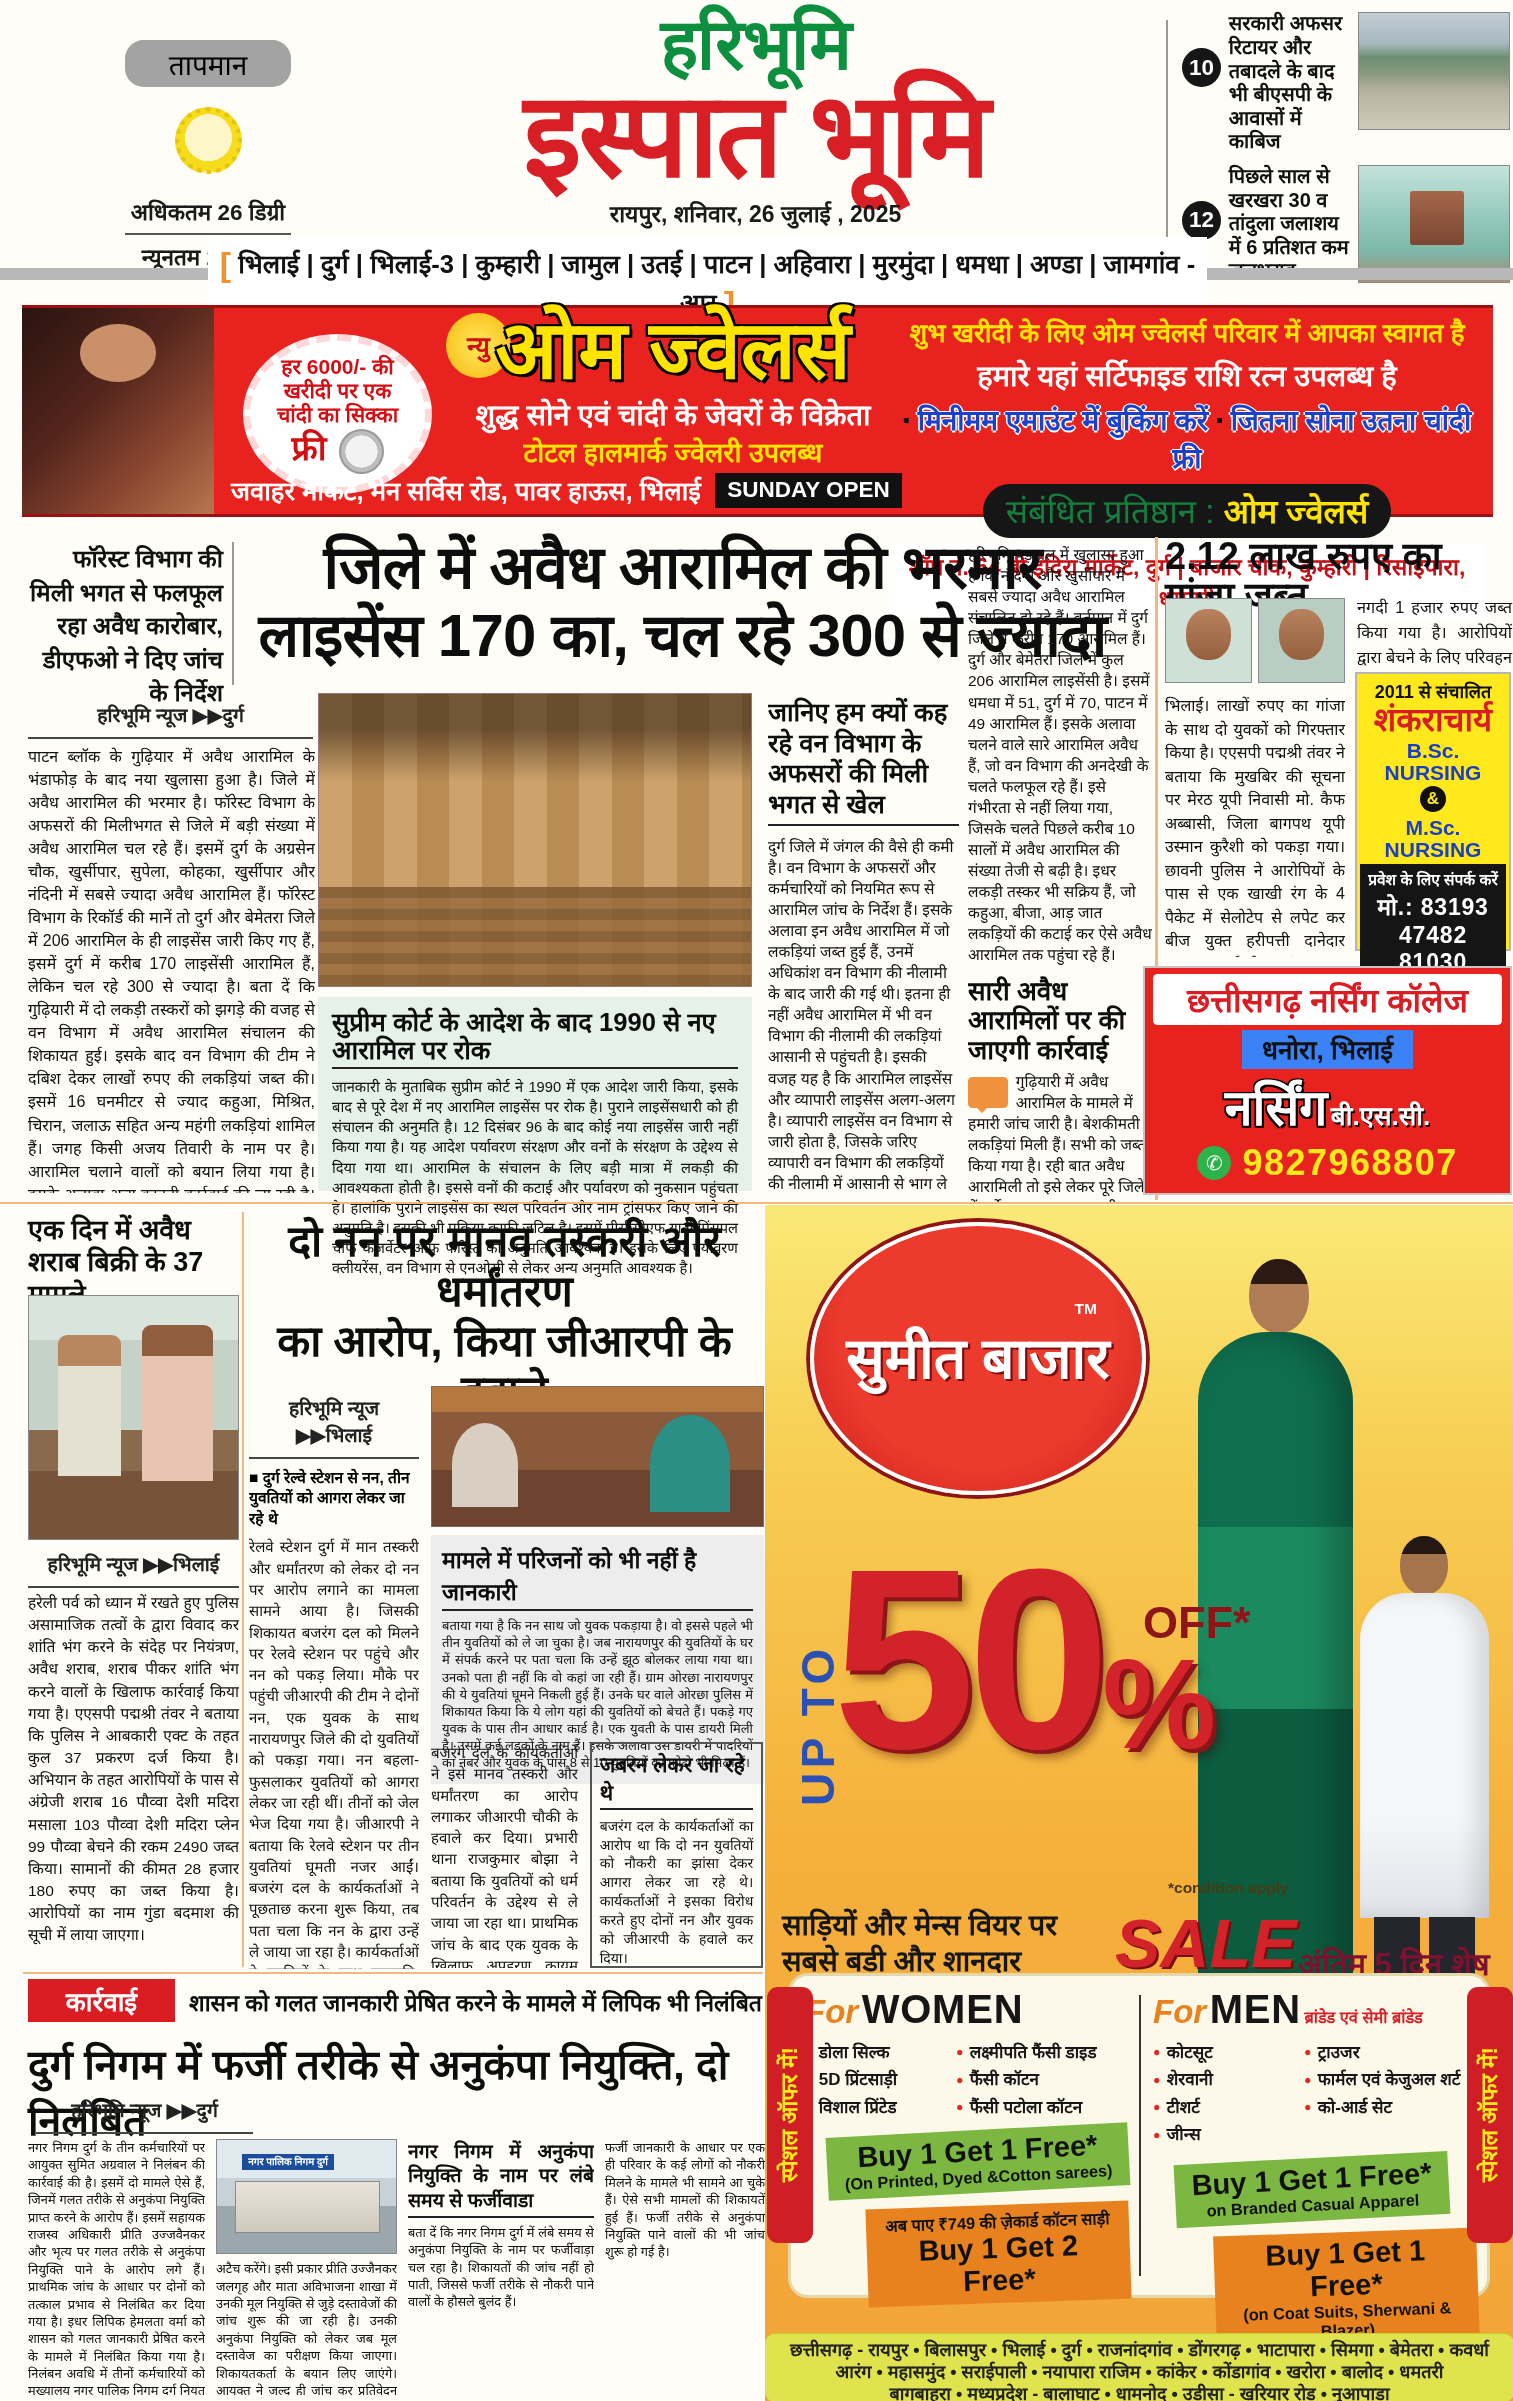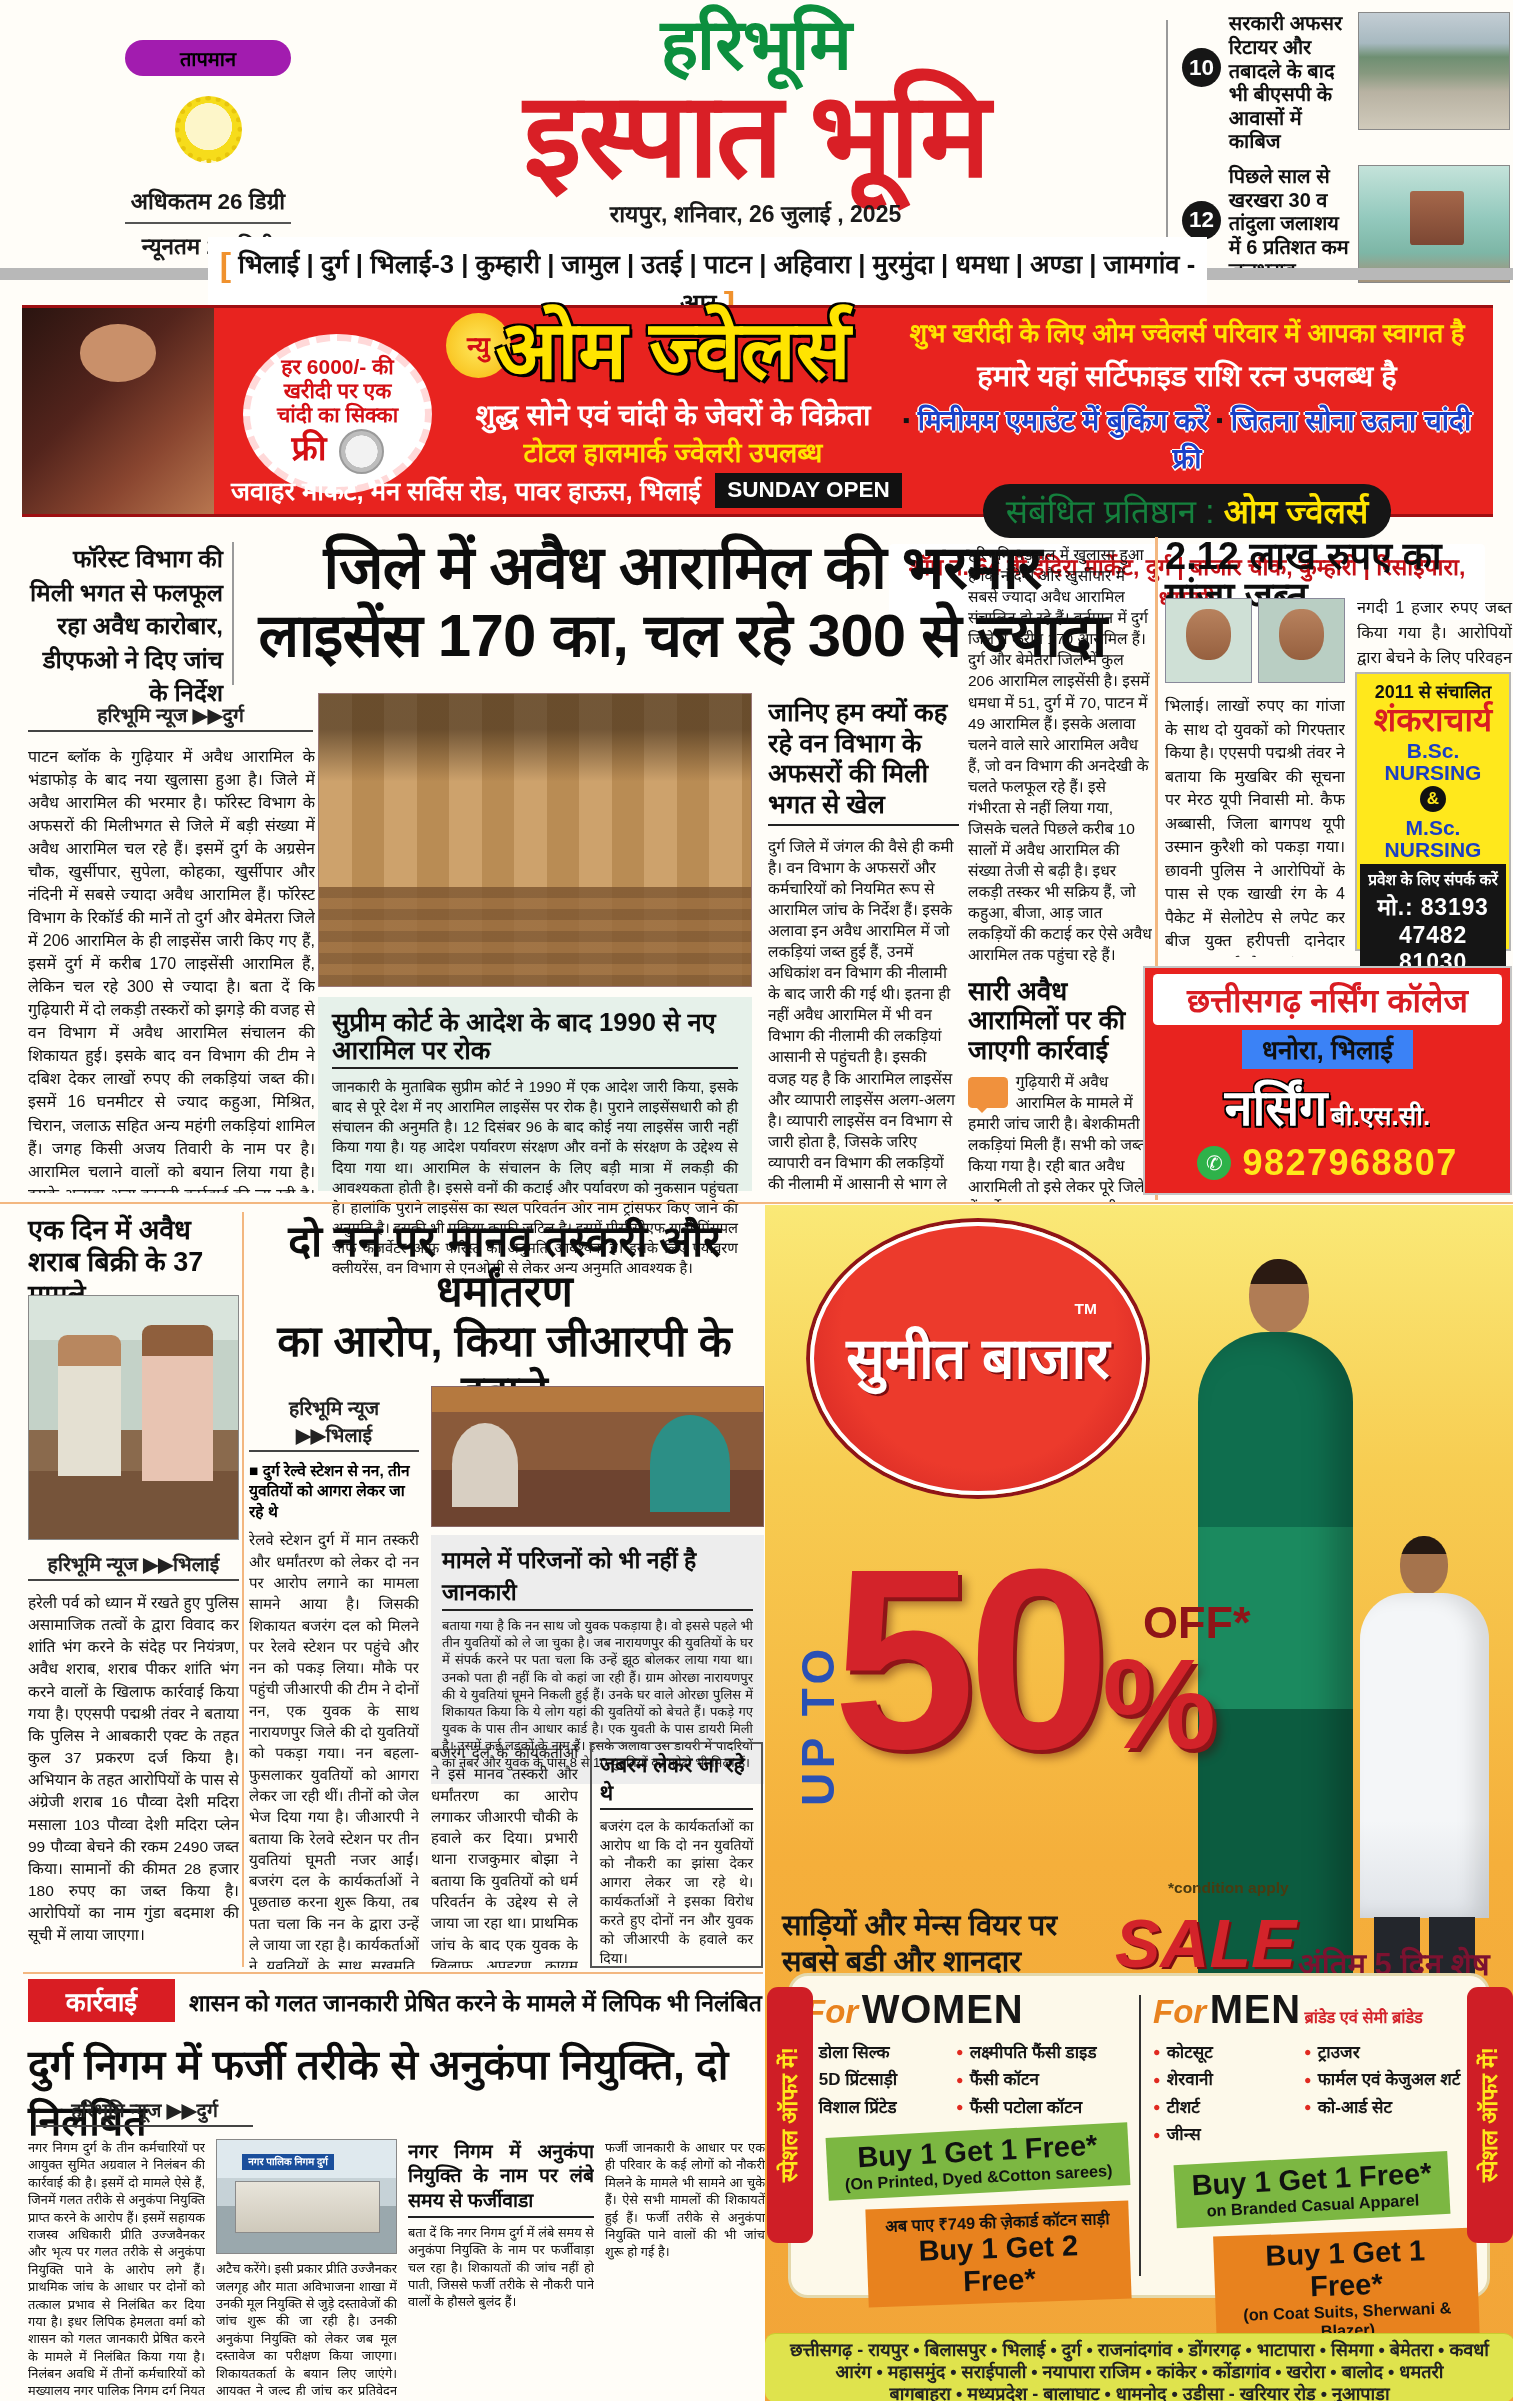--- a/index.html
+++ b/index.html
@@ -1,21 +1,21 @@
 <!DOCTYPE html>
 <html lang="hi" style="font-size:12.4px"><head>
 <meta charset="utf-8">
 <style>
   * { margin:0; padding:0; box-sizing:border-box; }
   body { background:#e9e9e9; font-family:"Liberation Sans", sans-serif; }
   .page { position:relative; width:1514px; height:2401px; background:#fffdf8; margin:0 auto; overflow:hidden; }
 
   
   .weather { position:absolute; left:125px; top:40px; width:166px; text-align:center; }
-  .weather-pill { background:#a21caf; border-radius:18.6px; font-size:20px; font-weight:700; padding:4.6px 0; }
+  .weather-pill { background:#a3a3a3; border-radius:18.6px; font-size:28px; font-weight:400; padding:4.6px 0; }
   .sun { width:67px; height:67px; margin:20px auto 15.5px; border-radius:50%;
          background:radial-gradient(circle at 50% 45%, #fdf6c9 0 55%, #f6dc1b 56% 100%);
          border:5.4px dotted #e7c50c; }
   .weather-max, .weather-min { font-size:22.5px; font-weight:800; color:#1a1a1a; padding:6.2px 0; }
   .weather-max { border-bottom:2.3px solid #555; }
 
   .masthead { position:absolute; left:372px; top:11px; width:767px; text-align:center; }
   .mh-brand { color:#0c8f3e; font-size:71px; font-weight:900; line-height:.95; letter-spacing:-1.5px; }
   .mh-title { color:#d91f26; font-size:118px; font-weight:900; line-height:.98; letter-spacing:-3.1px; }
   .mh-date  { color:#1a1a1a; font-size:23px; font-weight:800; margin-top:3.1px; }
@@ -76,21 +76,21 @@
   .rule-h { position:absolute; background:#f3b780; }
   .rule-v { position:absolute; background:#f3b780; }
 
   
   .kicker { position:absolute; left:28px; top:542px; width:195px; font-size:24px; font-weight:800;
             text-align:right; line-height:1.4; color:#111; }
   .kicker-vr { position:absolute; left:232px; top:542px; width:2.3px; height:143px; background:#9a9a9a; }
   .lead-headline { position:absolute; left:237px; top:534px; width:891px; text-align:center;
                    font-size:60px; font-weight:900; line-height:1.13; color:#0d0d0d; letter-spacing:-0.8px; }
   .byline { font-size:19.4px; font-weight:800; color:#222; text-align:center;
-            border-bottom:2.3px solid #444; padding-bottom:2px; }
+            border-bottom:2.3px solid #444; padding-bottom:9px; }
   .lead-byline { position:absolute; left:28px; top:701px; width:285px; }
   .lead-body { position:absolute; left:28px; top:745px; width:287px; height:448px; font-size:16px;
                line-height:1.44; text-align:justify; color:#111; overflow:hidden; }
   .lead-photo { position:absolute; left:318px; top:693px; width:434px; height:294px; border:0.8px solid #977;
                 background:
                  linear-gradient(180deg, rgba(40,25,12,.55) 0 12%, rgba(40,25,12,0) 30%),
                  repeating-linear-gradient(90deg,#cda26c 0 33px,#b98c54 33px 65px),
                  linear-gradient(180deg,#caa068,#9c7243); }
   .lead-photo::after { content:""; position:absolute; left:0; bottom:0; width:100%; height:34%;
                 background:repeating-linear-gradient(0deg,#7c5530 0 11px,#96693c 11px 22px); opacity:.8; }

